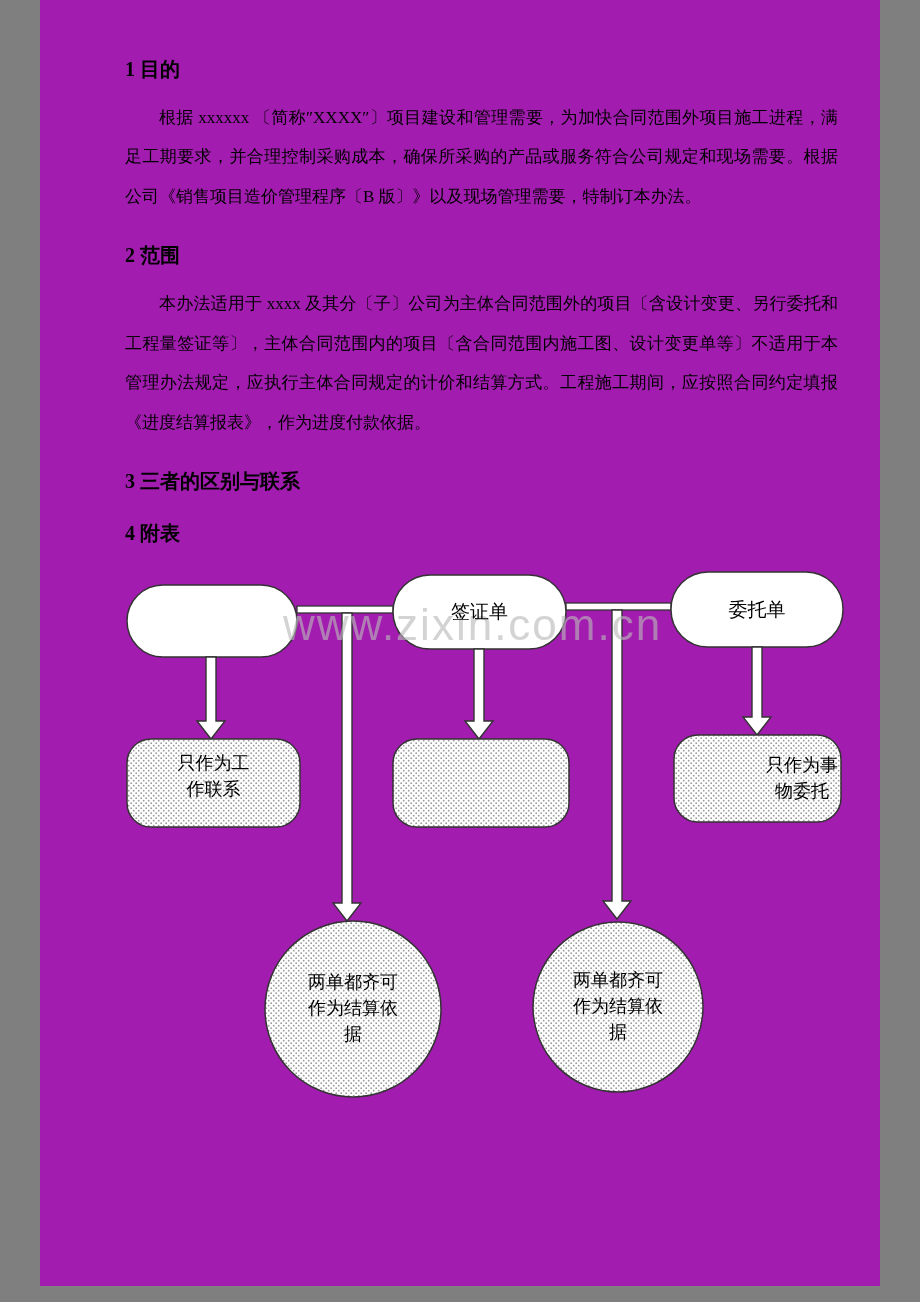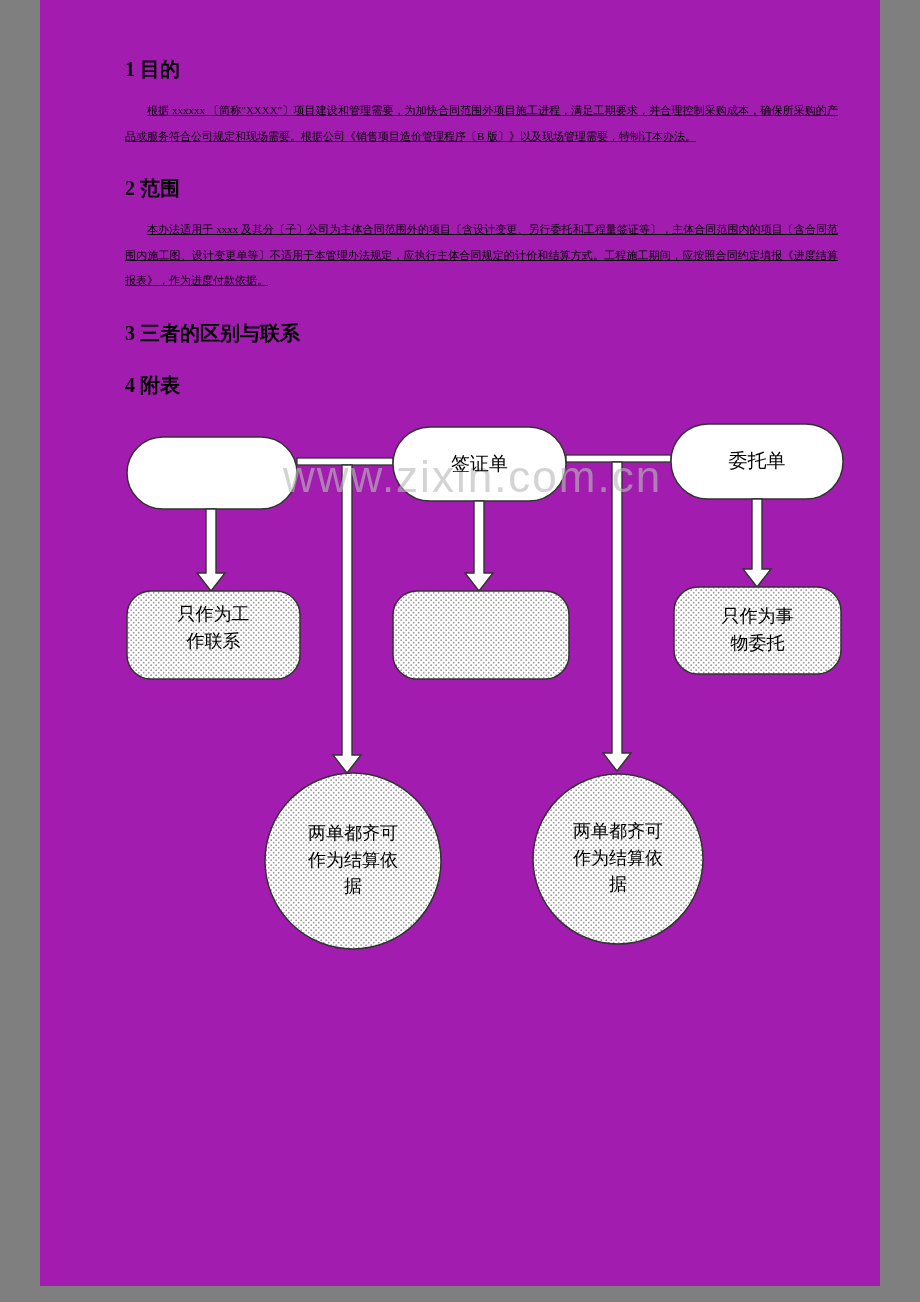--- a/index.html
+++ b/index.html
@@ -18,26 +18,25 @@
     color: #000;
   }
   h2.doc-heading {
     font-size: 20px;
     font-weight: bold;
     margin: 26px 0 16px 0;
     line-height: 1.3;
   }
   section:first-of-type h2.doc-heading { margin-top: 0; }
   p.doc-body {
-    font-size: 11px;
+    font-size: 17px;
     line-height: 2.32;
     text-align: justify;
     text-indent: 2em;
     margin: 0 0 10px 0;
-    text-decoration: underline;
   }
   p.doc-body:empty { margin: 0 0 26px 0; }
   .diagram {
     position: relative;
     width: 734px;
     height: 548px;
     margin-top: 16px;
   }
   .diagram svg { position: absolute; left: 0; top: 0; }
   .dlabel {
@@ -131,21 +130,21 @@
     <div class="dlabel node-label" style="left:268px; top:13px; width:173px; height:74px;">
       <span>签证单</span>
     </div>
     <div class="dlabel node-label" style="left:546px; top:10px; width:172px; height:75px;">
       <span>委托单</span>
     </div>
 
     <div class="dlabel" style="left:2px; top:177px; width:173px; height:74px;">
       <span class="wrap78">只作为工作联系</span>
     </div>
-    <div class="dlabel" style="left:549px; top:173px; width:167px; height:86px;">
+    <div class="dlabel" style="left:549px; top:173px; width:167px; height:86px;justify-content:flex-end;">
       <span class="wrap78">只作为事物委托</span>
     </div>
 
     <div class="dlabel" style="left:140px; top:359px; width:176px; height:176px;">
       <span class="wrap96">两单都齐可作为结算依据</span>
     </div>
     <div class="dlabel" style="left:408px; top:360px; width:170px; height:170px;">
       <span class="wrap96">两单都齐可作为结算依据</span>
     </div>
 

